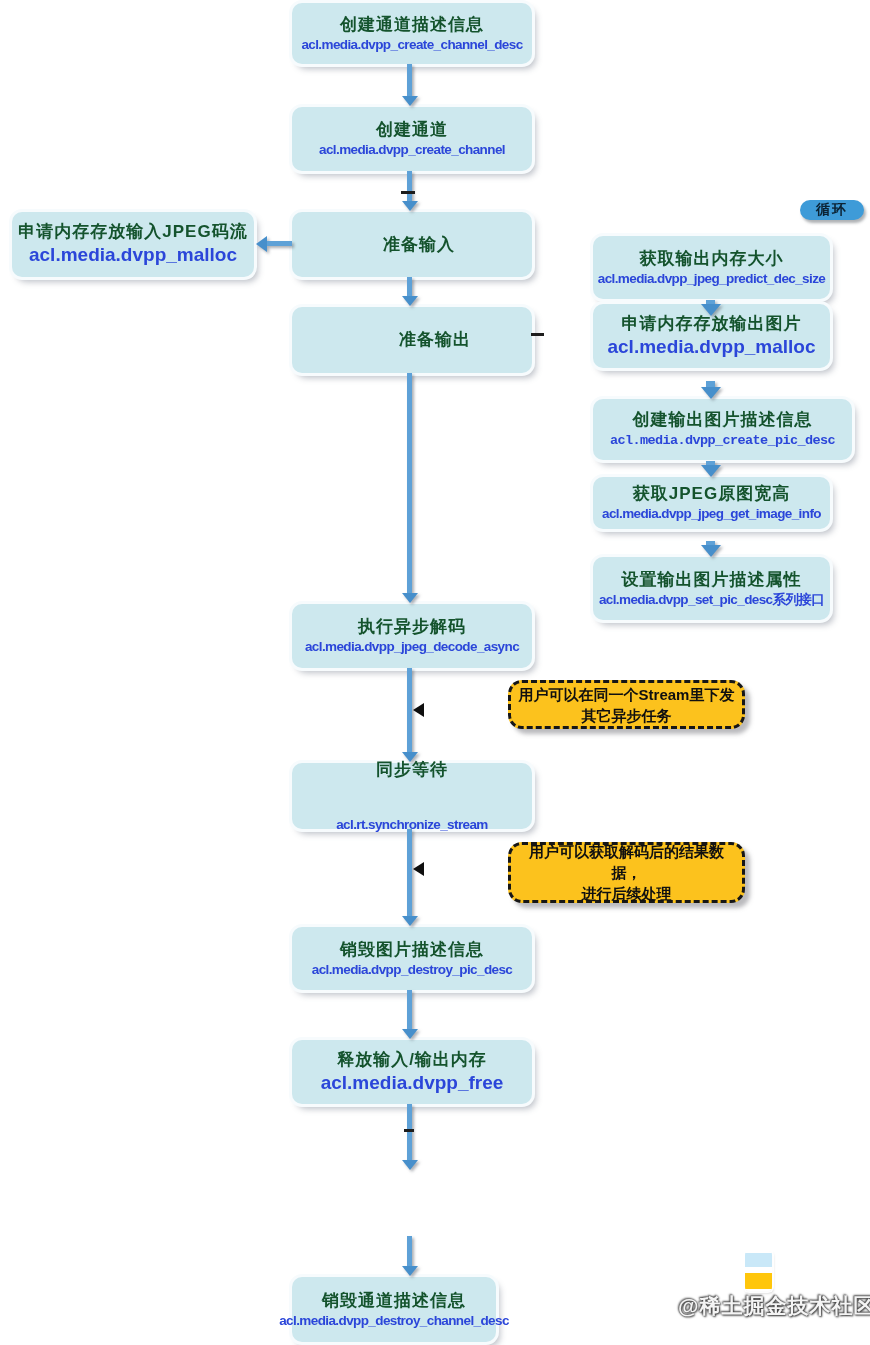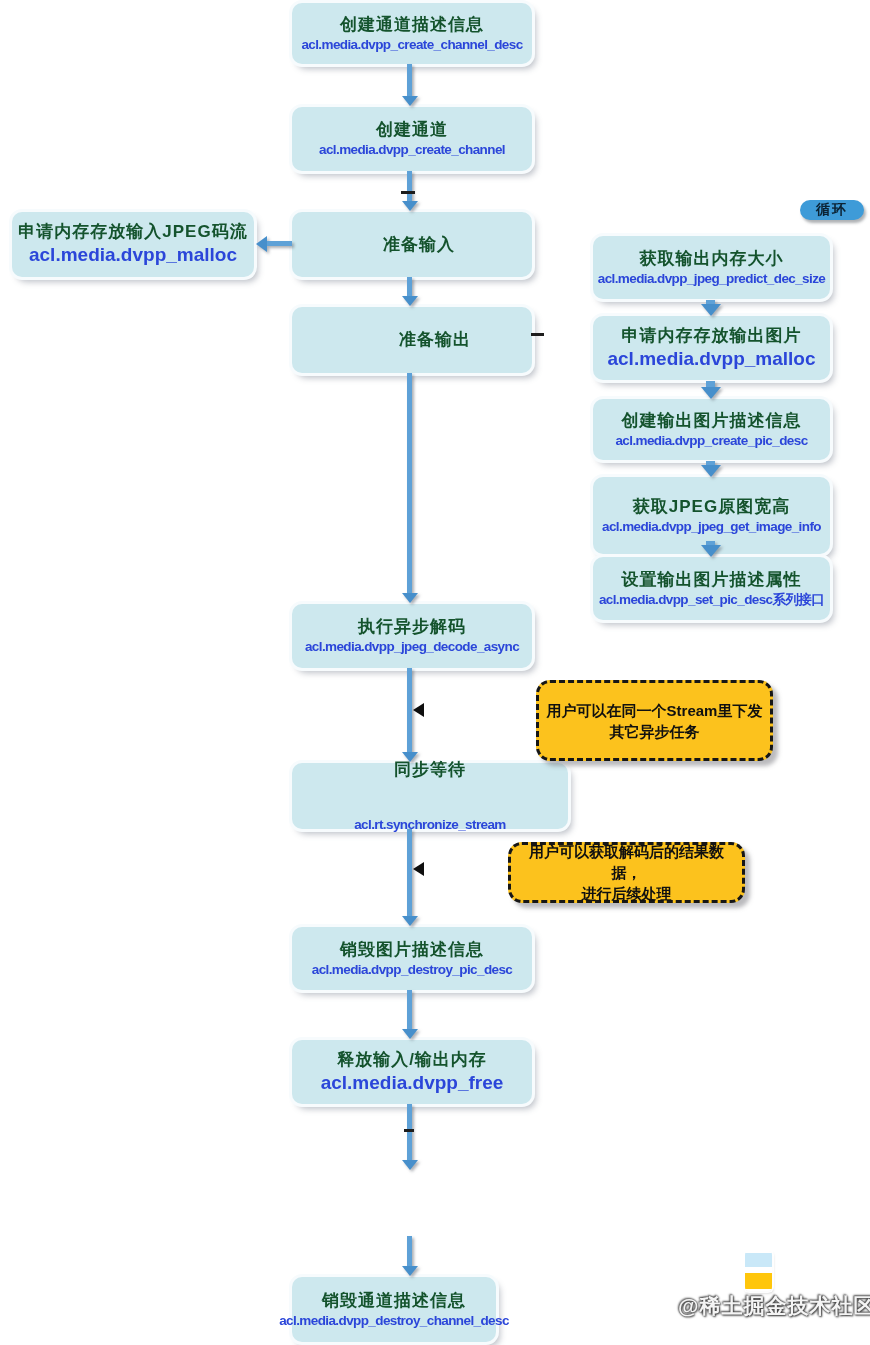--- a/index.html
+++ b/index.html
@@ -75,21 +75,21 @@
 
   </div>
   <div class="box" style="left:292px;top:307px;width:240px;height:66px;padding-left:48px;">
     <div class="title">准备输出</div>
 
   </div>
   <div class="box" style="left:292px;top:604px;width:240px;height:64px;">
     <div class="title">执行异步解码</div>
     <div class="api">acl.media.dvpp_jpeg_decode_async</div>
   </div>
-  <div class="box" style="left:292px;top:763px;width:276px;height:66px;gap:36px;">
+  <div class="box" style="left:292px;top:763px;width:240px;height:66px;gap:36px;">
     <div class="title">同步等待</div>
     <div class="api">acl.rt.synchronize_stream</div>
   </div>
   <div class="box" style="left:292px;top:927px;width:240px;height:63px;">
     <div class="title">销毁图片描述信息</div>
     <div class="api">acl.media.dvpp_destroy_pic_desc</div>
   </div>
   <div class="box" style="left:292px;top:1040px;width:240px;height:64px;">
     <div class="title">释放输入/输出内存</div>
     <div class="api large">acl.media.dvpp_free</div>
@@ -101,40 +101,40 @@
 
   <div class="box" style="left:12px;top:212px;width:242px;height:65px;">
     <div class="title">申请内存存放输入JPEG码流</div>
     <div class="api large">acl.media.dvpp_malloc</div>
   </div>
 
   <div class="box" style="left:593px;top:236px;width:237px;height:63px;">
     <div class="title">获取输出内存大小</div>
     <div class="api">acl.media.dvpp_jpeg_predict_dec_size</div>
   </div>
-  <div class="box" style="left:593px;top:316px;width:237px;height:64px;border-radius:10px;">
+  <div class="box" style="left:593px;top:304px;width:237px;height:64px;border-radius:10px;">
     <div class="title">申请内存存放输出图片</div>
     <div class="api large">acl.media.dvpp_malloc</div>
   </div>
-  <div class="box" style="left:593px;top:399px;width:237px;height:61px;">
+  <div class="box" style="left:593px;top:399px;width:259px;height:61px;font-family:Liberation Mono, monospace;">
     <div class="title">创建输出图片描述信息</div>
     <div class="api">acl.media.dvpp_create_pic_desc</div>
   </div>
-  <div class="box" style="left:593px;top:477px;width:237px;height:77px;">
+  <div class="box" style="left:593px;top:477px;width:237px;height:52px;">
     <div class="title">获取JPEG原图宽高</div>
     <div class="api">acl.media.dvpp_jpeg_get_image_info</div>
   </div>
   <div class="box" style="left:593px;top:557px;width:237px;height:63px;">
     <div class="title">设置输出图片描述属性</div>
     <div class="api">acl.media.dvpp_set_pic_desc系列接口</div>
   </div>
 
   <div class="loop-badge" style="left:800px;top:200px;width:64px;height:20px;">循环</div>
 
-  <div class="note" style="left:536px;top:680px;width:237px;height:81px;">用户可以在同一个Stream里下发
+  <div class="note" style="left:508px;top:680px;width:237px;height:49px;">用户可以在同一个Stream里下发
 其它异步任务</div>
   <div class="note" style="left:508px;top:842px;width:237px;height:61px;">用户可以获取解码后的结果数据，
 进行后续处理</div>
 
   <div class="varrow" style="left:407px;top:64px;height:33px;"></div>
   <div class="varrow" style="left:407px;top:171px;height:31px;"></div>
   <div class="varrow" style="left:407px;top:277px;height:20px;"></div>
   <div class="varrow" style="left:407px;top:373px;height:221px;"></div>
   <div class="varrow" style="left:407px;top:668px;height:85px;"></div>
   <div class="varrow" style="left:407px;top:829px;height:88px;"></div>

